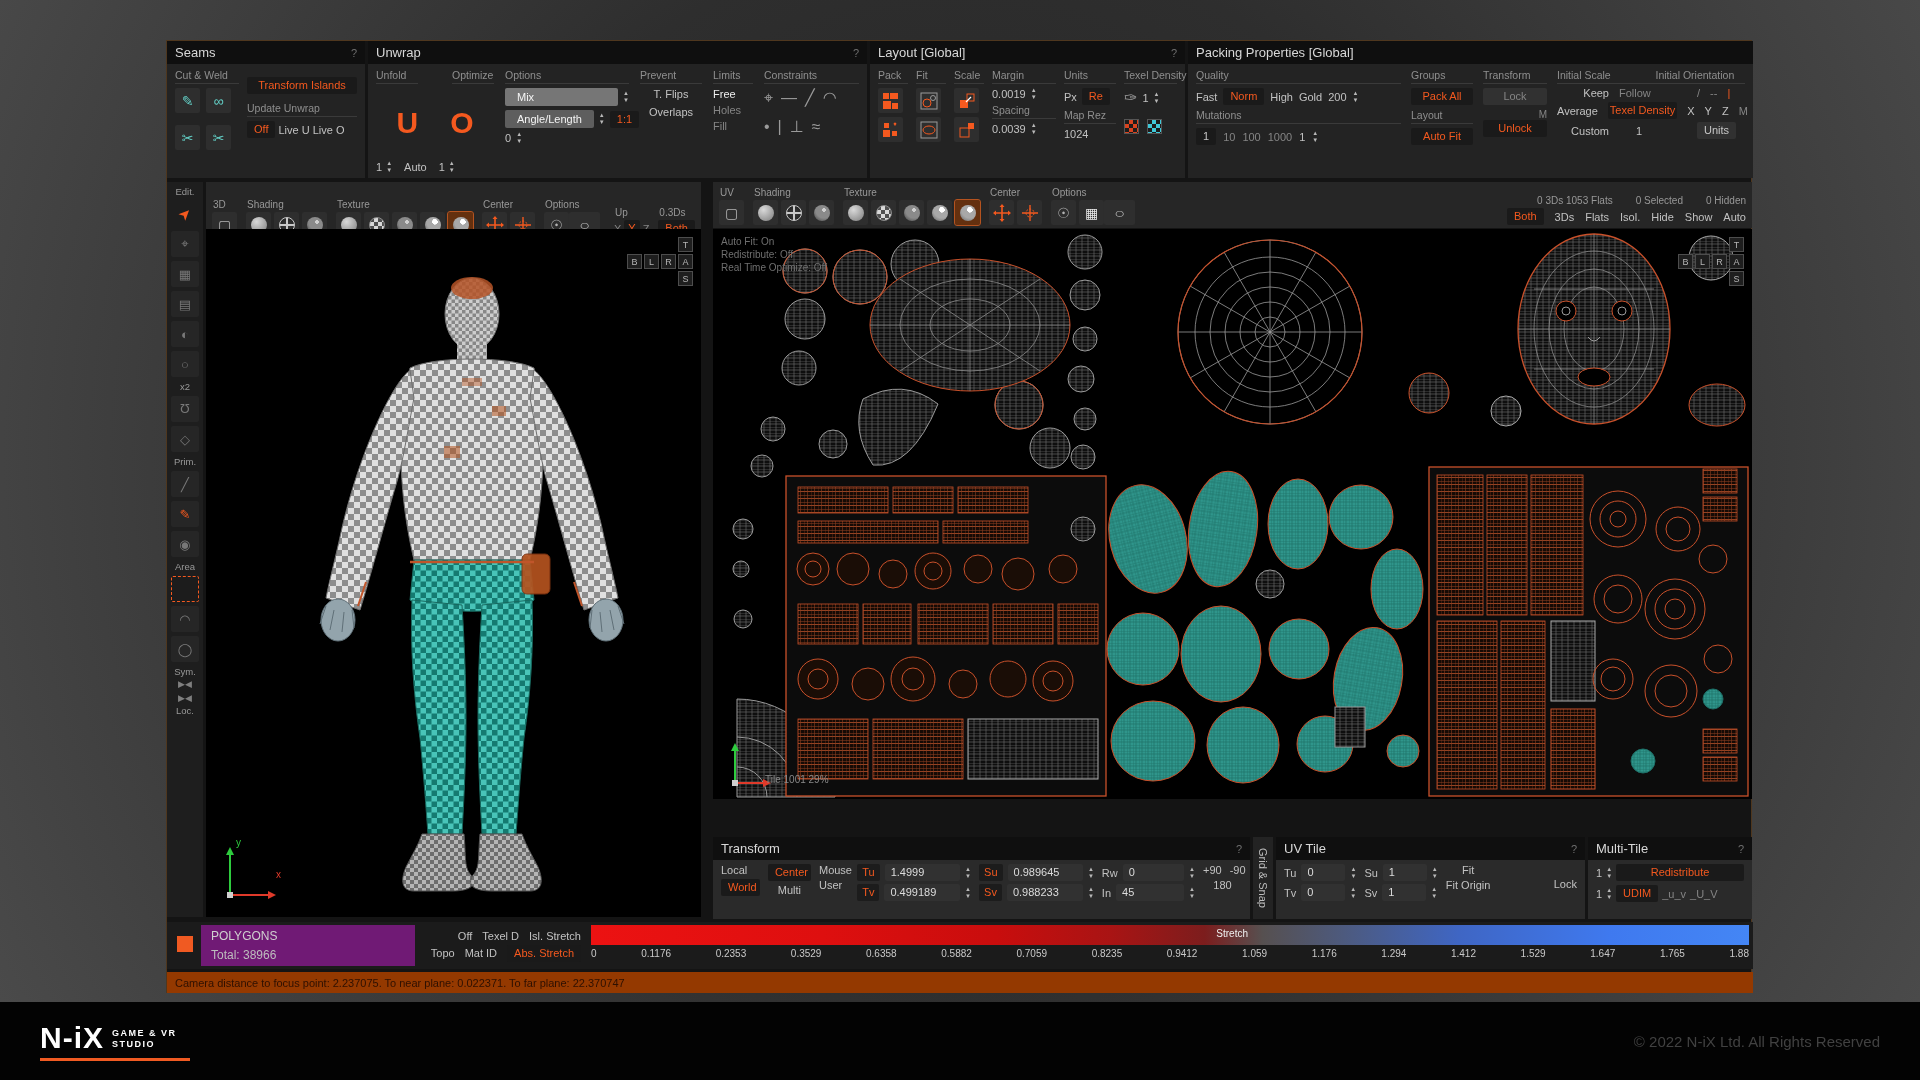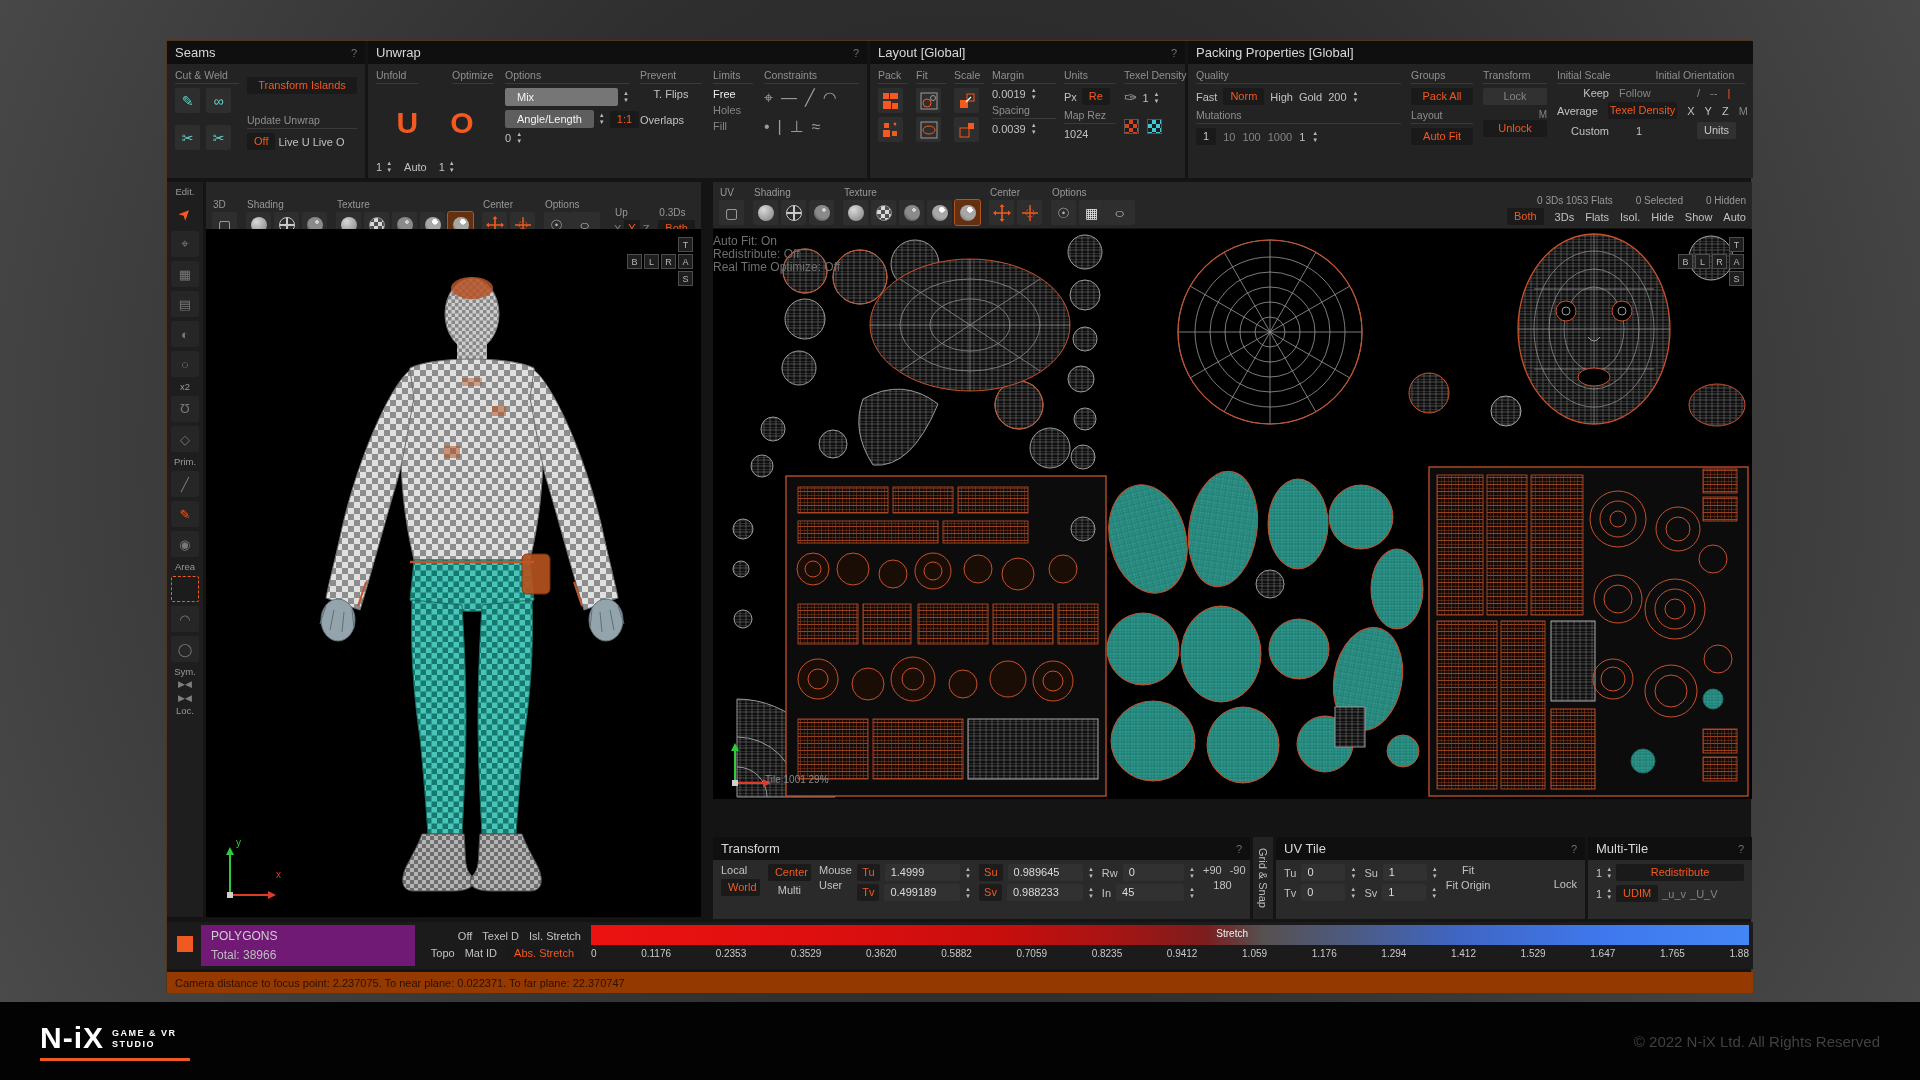--- a/index.html
+++ b/index.html
@@ -37,21 +37,21 @@
 .tool.seldash{border:1px dashed #f4591f;background:#1c1c1c;color:#f4591f}
 .tlabel{color:#999;font-size:9.5px;margin:2px 0;text-align:center}
 .vtb{position:absolute;background:#262626;display:flex;align-items:flex-end;padding:2px 6px 3px;gap:9px}
 .grp{display:flex;flex-direction:column;gap:2px}
 .glbl{color:#989898;font-size:10px;padding-left:1px;white-space:nowrap}
 .gico{display:flex;gap:3px;align-items:center}
 .vpc{position:absolute;background:#000;overflow:hidden}
 .lboxes{position:absolute;top:8px;right:8px;display:flex;flex-direction:column;align-items:flex-end;gap:2px}
 .lrow{display:flex;gap:2px}
 .lbx{width:15px;height:15px;background:#1e1e1e;border:1px solid #4d4d4d;color:#b5b5b5;font-size:9px;display:flex;align-items:center;justify-content:center}
-.ovl{position:absolute;left:0;top:6px;color:#6f6f6f;font-size:12px;line-height:13px}
+.ovl{position:absolute;left:8px;top:6px;color:#6f6f6f;font-size:10px;line-height:13px}
 .gizmo{position:absolute;left:12px;bottom:10px}
 .tiletxt{position:absolute;left:52px;bottom:14px;color:#8a8a8a;font-size:10px}
 .vtab{position:absolute;background:#232323;color:#bdbdbd;font-size:11px;display:flex;align-items:center;justify-content:center}
 .vtab span{writing-mode:vertical-rl;white-space:nowrap}
 .sbar{position:absolute;background:#1b1b1b;display:flex;align-items:stretch}
 .polyblock{background:#701a75;color:#cfcfcf;font-size:12px;padding:4px 10px;display:flex;flex-direction:column;justify-content:space-between}
 .gradwrap{position:absolute;display:flex;flex-direction:column}
 .grad{height:20px;background:linear-gradient(to right,#ec1212 0%,#de0f0f 20%,#c90d0d 35%,#a81414 45%,#7c1d1d 53%,#565050 58%,#4d5a7e 65%,#3f66c4 75%,#3f79ef 88%,#4486f5 100%);position:relative}
 .grad .stretchlbl{position:absolute;left:54%;top:3px;color:#f0f0f0;font-size:10px}
 .ticks{display:flex;justify-content:space-between;color:#c9c9c9;font-size:10px;padding-top:3px}
@@ -88,21 +88,21 @@
           <span class="ico cyan">✎</span>
           <span class="ico cyan">∞</span>
         </div>
         <div class="row" style="gap:6px;margin-top:8px">
           <span class="ico cyan">✂</span>
           <span class="ico cyan">✂</span>
         </div>
       </div>
       <div class="col" style="flex:1">
         <span class="btn dk on" style="margin-top:8px">Transform Islands</span>
-        <span class="lbl" style="margin-top:16px">Update Unwrap</span>
+        <span class="lbl" style="margin-top:4px">Update Unwrap</span>
         <div class="row" style="gap:3px">
           <span class="btn dk on">Off</span>
           <span class="txt">Live U</span>
           <span class="txt">Live O</span>
         </div>
       </div>
     </div>
   </div>
 
   <div class="panel" style="left:201px;top:0;width:499px;height:137px">
@@ -140,21 +140,21 @@
           <span class="btn dk on">1:1</span>
         </div>
         <div class="row">
           <span class="txt">0</span>
           <span class="spin"></span>
         </div>
       </div>
       <div class="col" style="flex:0 0 62px">
         <span class="lbl">Prevent</span>
         <span class="txt" style="text-align:center">T. Flips</span>
-        <span class="txt" style="margin-top:10px">Overlaps</span>
+        <span class="txt" style="text-align:center;margin-top:2px">Overlaps</span>
       </div>
       <div class="col" style="flex:0 0 40px">
         <span class="lbl">Limits</span>
         <span class="txt" style="color:#eee">Free</span>
         <span class="txt dim">Holes</span>
         <span class="txt dim">Fill</span>
       </div>
       <div class="col" style="flex:1">
         <span class="lbl">Constraints</span>
         <div class="row" style="gap:8px;color:#9a9a9a">
@@ -960,21 +960,21 @@
     </div>
     <div class="gradwrap" style="left:424px;top:3px;width:1158px">
       <div class="grad">
         <span class="stretchlbl">Stretch</span>
       </div>
       <div class="ticks">
         <span>0</span>
           <span>0.1176</span>
           <span>0.2353</span>
           <span>0.3529</span>
-          <span>0.3620</span>
+          <span>0.6358</span>
           <span>0.5882</span>
           <span>0.7059</span>
           <span>0.8235</span>
           <span>0.9412</span>
           <span>1.059</span>
           <span>1.176</span>
           <span>1.294</span>
           <span>1.412</span>
           <span>1.529</span>
           <span>1.647</span>

